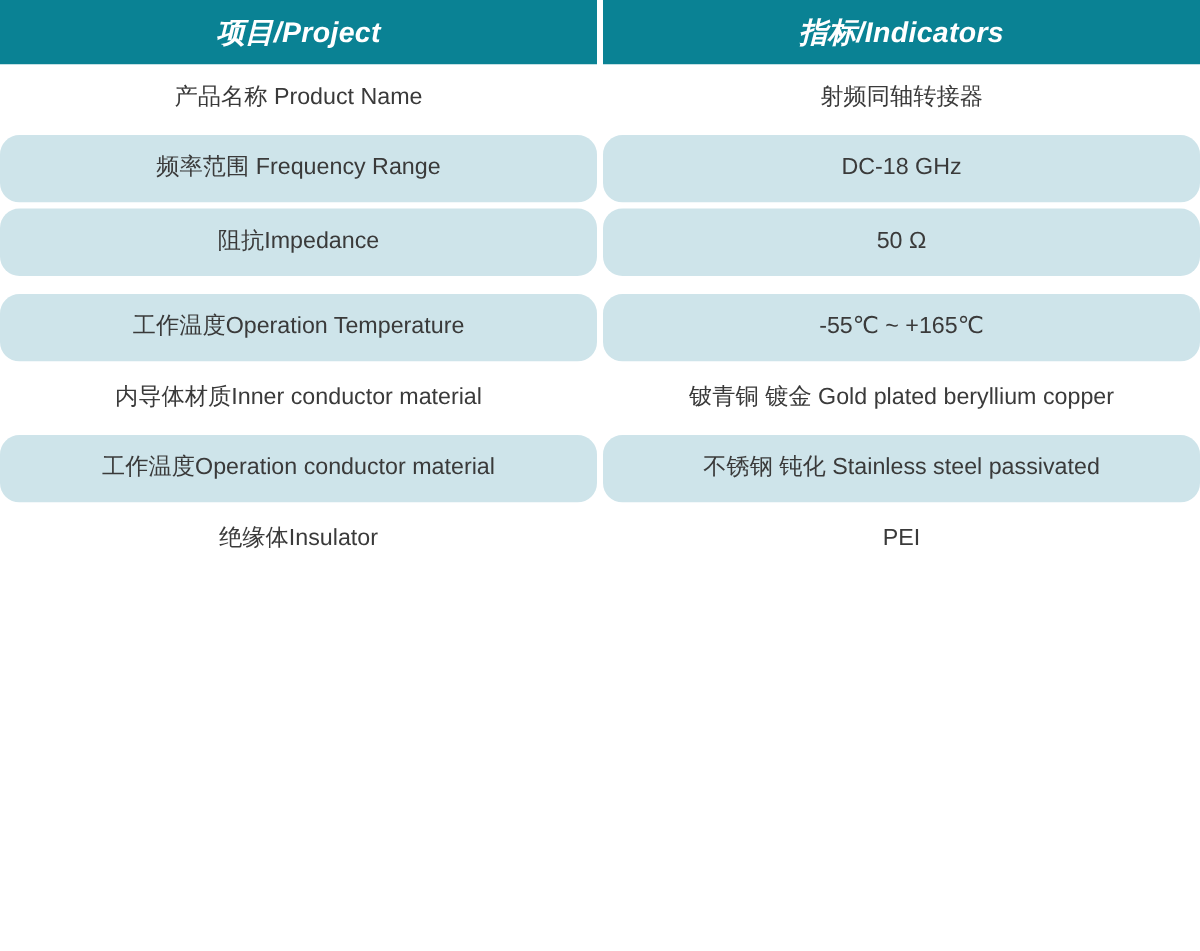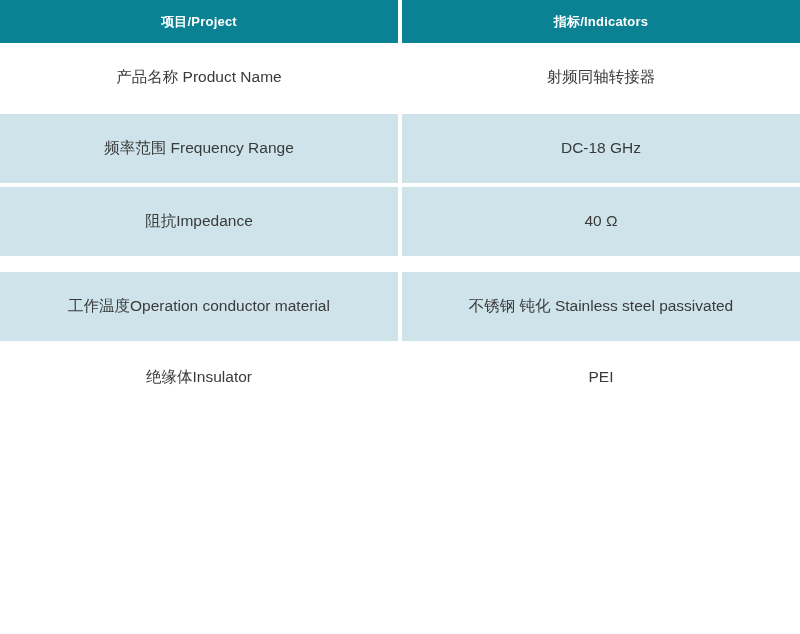--- a/index.html
+++ b/index.html
@@ -20,47 +20,48 @@
     table-layout: fixed;
   }
   #spec-table col.col-project { width: 398px; }
   #spec-table col.col-gap     { width: 4px; }
   #spec-table col.col-ind     { width: 398px; }
 
   thead th {
     height: 43px;
     background: #0a8294;
     color: #ffffff;
-    font-size: 13px;
+    font-size: 19px;
     font-weight: bold;
     text-align: center;
     vertical-align: middle;
     padding: 0;
     letter-spacing: 0.2px;
+    font-style: italic;
   }
   thead th.gap-cell {
     background: #ffffff;
     padding: 0;
   }
 
   tbody td {
     height: 45px;
-    padding: 12px 6px;
+    padding: 0 6px;
     text-align: center;
     vertical-align: middle;
     font-size: 15.5px;
     color: #3a3a3a;
     line-height: 1.3;
     white-space: nowrap;
   }
   tbody td.gap-cell {
     background: #ffffff !important;
     padding: 0;
   }
-  tbody tr.row-shade td { background: #cee4ea; }
+  tbody tr.row-shade td { background: #cee4ea; border-radius: 13px; }
   tbody tr.row-plain td { background: #ffffff; }
 
   tbody tr.spacer-row td {
     height: 2px;
     background: #ffffff;
     padding: 0;
     font-size: 0;
     line-height: 0;
   }
 </style>
@@ -96,42 +97,52 @@
       </tr>
       <tr class="spacer-row">
         <td colspan="3"></td>
       </tr>
       <tr class="spacer-row">
         <td colspan="3"></td>
       </tr>
       <tr class="row-shade">
         <td>阻抗Impedance</td>
         <td class="gap-cell"></td>
-        <td>40 Ω</td>
+        <td>50 Ω</td>
       </tr>
       <tr class="spacer-row">
         <td colspan="3"></td>
       </tr>
       <tr class="spacer-row">
         <td colspan="3"></td>
       </tr>
       <tr class="spacer-row">
         <td colspan="3"></td>
       </tr>
       <tr class="spacer-row">
         <td colspan="3"></td>
       </tr>
       <tr class="spacer-row">
         <td colspan="3"></td>
       </tr>
       <tr class="spacer-row">
         <td colspan="3"></td>
       </tr>
+      <tr class="row-shade">
+        <td>工作温度Operation Temperature</td>
+        <td class="gap-cell"></td>
+        <td>-55℃ ~ +165℃</td>
+      </tr>
       <tr class="spacer-row">
         <td colspan="3"></td>
+      </tr>
+      <tr class="row-plain">
+        <td>内导体材质Inner conductor material</td>
+        <td class="gap-cell"></td>
+        <td>铍青铜 镀金 Gold plated beryllium copper</td>
       </tr>
       <tr class="spacer-row">
         <td colspan="3"></td>
       </tr>
       <tr class="row-shade">
         <td>工作温度Operation conductor material</td>
         <td class="gap-cell"></td>
         <td>不锈钢 钝化 Stainless steel passivated</td>
       </tr>
       <tr class="spacer-row">

